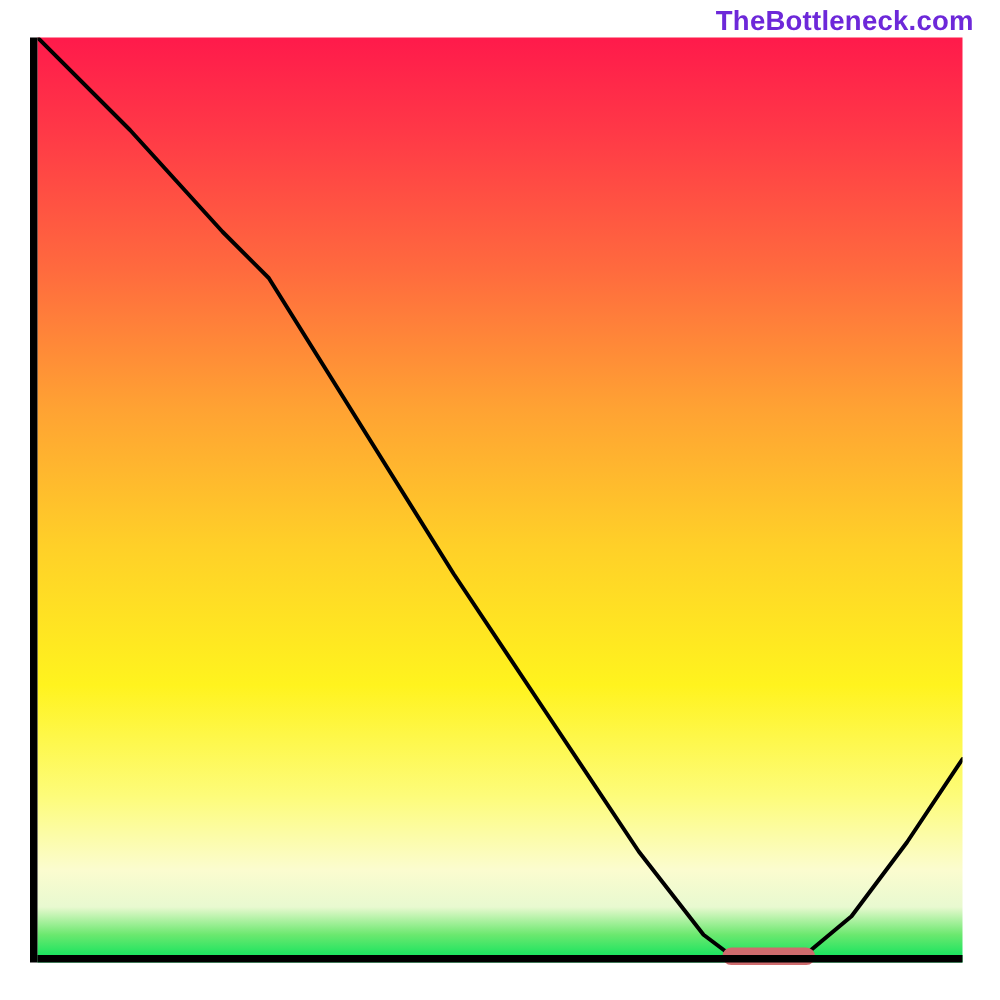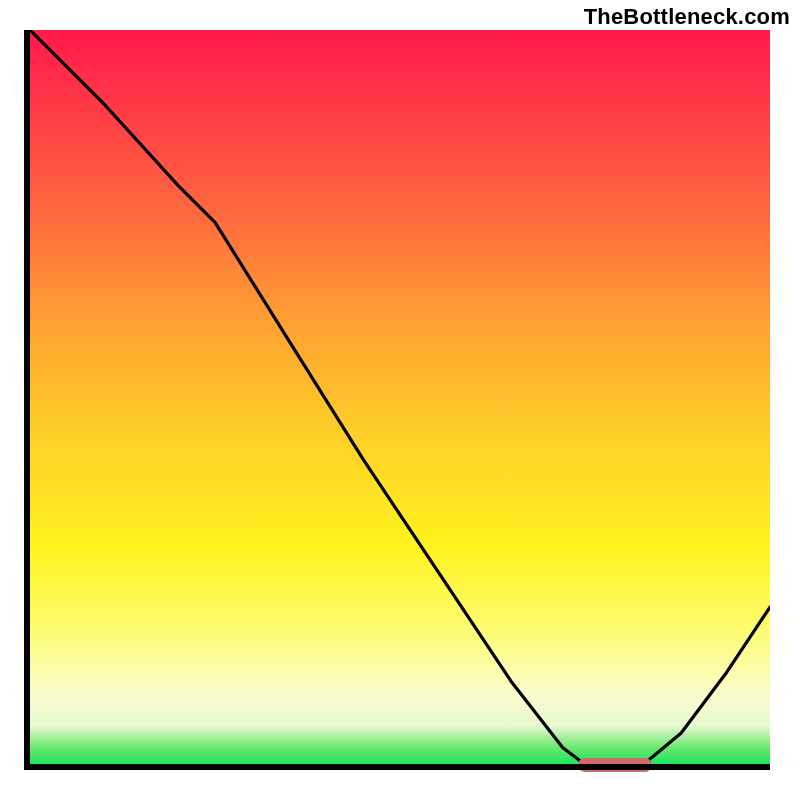--- a/index.html
+++ b/index.html
@@ -55,25 +55,25 @@
   }
   .marker {
     position: absolute;
     height: 14px;
     border-radius: 7px;
     background: #cf6b6d;
   }
   .watermark {
     position: absolute;
     top: 4px;
-    right: 10px;
+    right: 21px;
     font-family: Arial, Helvetica, sans-serif;
     font-size: 22px;
     font-weight: 600;
-    color: #000000;
+    color: #6d28d9;
     letter-spacing: 0.2px;
   }
 </style>
 </head>
 <body>
 
 <div class="stage">
 
   <div class="plot-area"></div>
 

